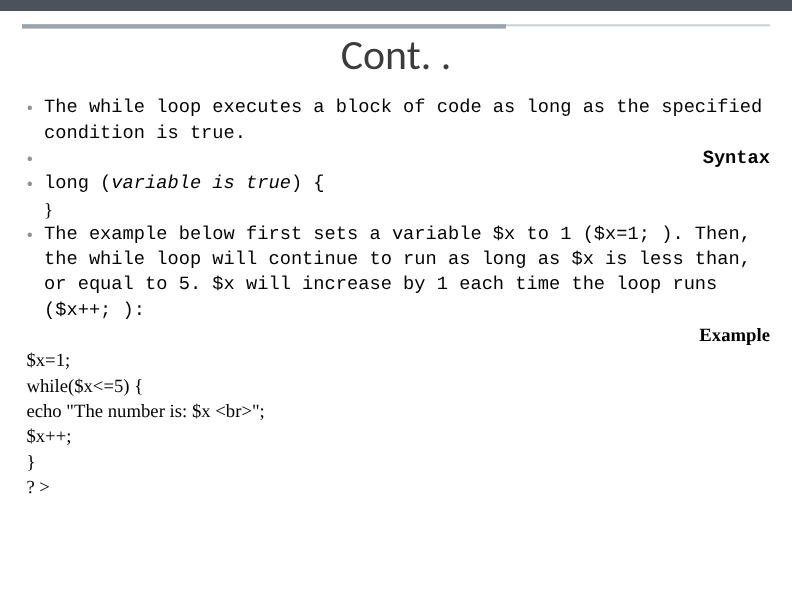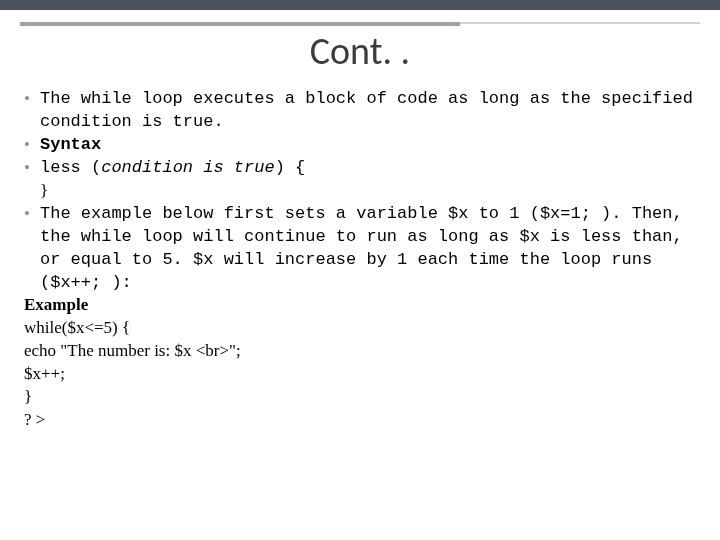--- a/index.html
+++ b/index.html
@@ -81,21 +81,21 @@
   .bullet-text {
     flex: 1 1 auto;
     font-family: Liberation Mono, monospace;
   }
   .indent {
     padding-left: 16px;
   }
   .noindent {
     padding-left: 0;
   }
-  .bold { font-weight: bold; }
+  .bold { font-weight: bold; text-align: right; }
   .italic { font-style: italic; }
 </style>
 </head>
 <body>
 
 <div class="slide">
 
   <div class="topbar-dark"></div>
   <div class="topbar-white-gap"></div>
   <div class="title-underline-inner"></div>
@@ -111,32 +111,33 @@
     </div>
 
     <div class="bullet-row">
       <div class="bullet-dot">•</div>
       <div class="bullet-text bold">Syntax</div>
     </div>
 
     <div class="bullet-row">
       <div class="bullet-dot">•</div>
       <div class="bullet-text">
-        <span>less (</span><span class="italic">condition is true</span><span>) {</span>
+        <span>long (</span><span class="italic">variable is true</span><span>) {</span>
       </div>
     </div>
     <div class="indent">}</div>
 
     <div class="bullet-row">
       <div class="bullet-dot">•</div>
       <div class="bullet-text">The example below first sets a variable $x to 1 ($x=1; ). Then, the while loop will continue to run as long as $x is less than, or equal to 5. $x will increase by 1 each time the loop runs ($x++; ):</div>
     </div>
 
     <div class="noindent bold">Example</div>
 
+    <div class="noindent">$x=1;</div>
     <div class="noindent">while($x&lt;=5) {</div>
     <div class="noindent">  echo "The number is: $x &lt;br&gt;";</div>
     <div class="noindent">  $x++;</div>
     <div class="noindent">}</div>
     <div class="noindent">? &gt;</div>
 
   </div>
 </div>
 
 </body></html>

